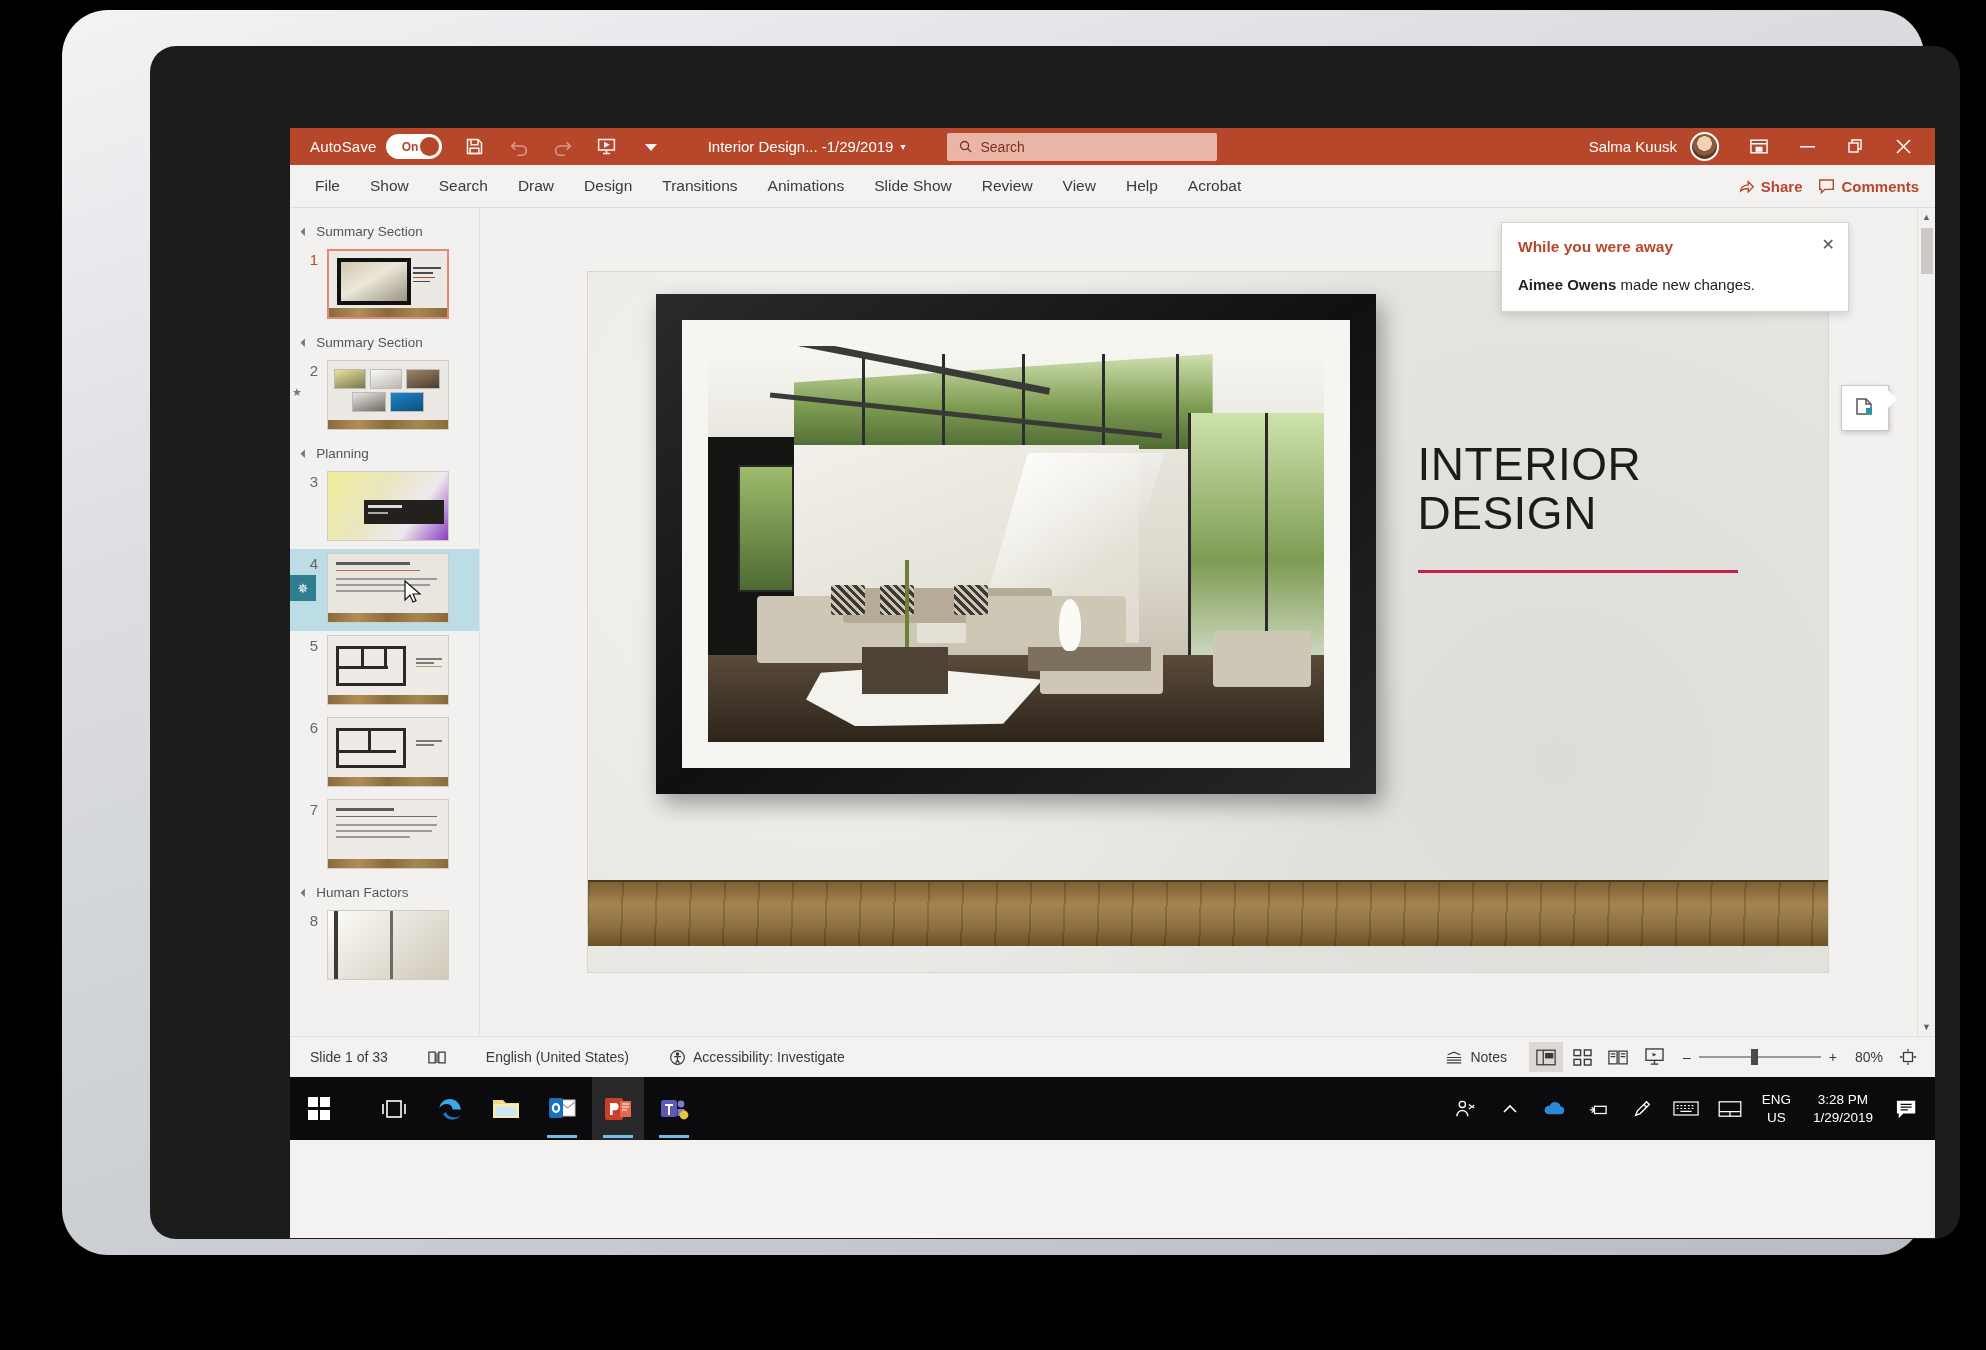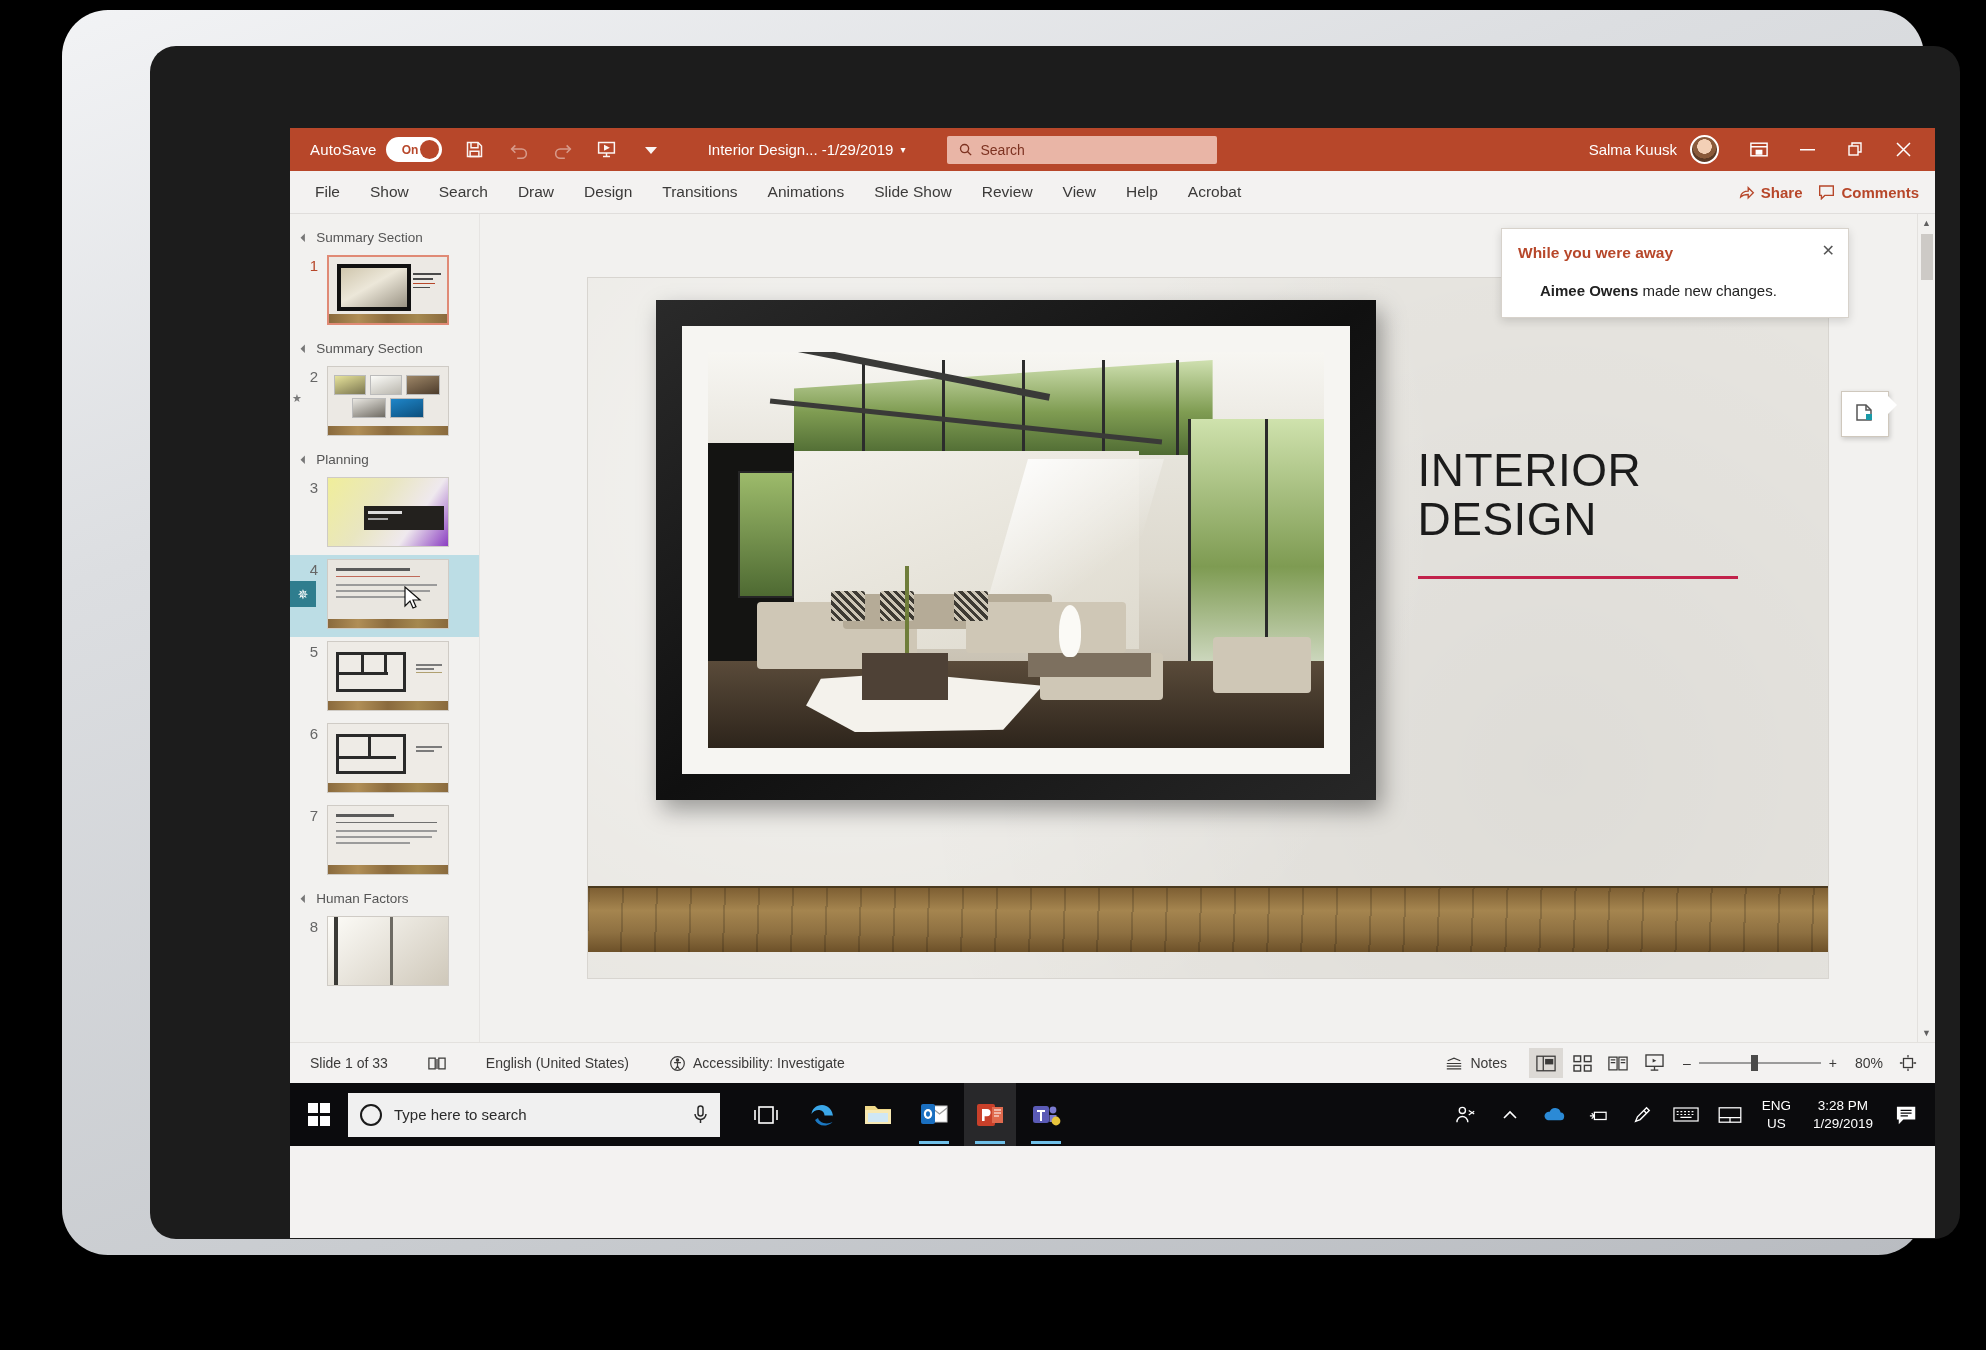--- a/index.html
+++ b/index.html
@@ -35,21 +35,21 @@
   
   #screen {
     position: absolute; left: 140px; top: 82px;
     width: 1645px; height: 1110px;
     background: #f3f2f1;
     overflow: hidden;
   }
 
   
   .titlebar {
-    position: relative; height: 43px; background: #b7472a;
+    position: relative; height: 37px; background: #b7472a;
     display: flex; align-items: center; color: #fff;
     font-size: 15px;
   }
   .autosave-wrap { display: flex; align-items: center; margin-left: 20px; gap: 9px; }
   .autosave-label { font-size: 15px; letter-spacing: .2px; }
   .toggle {
     width: 56px; height: 25px; border-radius: 13px; background: #fff;
     position: relative; display: flex; align-items: center;
   }
   .toggle .on-txt { color: #b7472a; font-size: 12px; font-weight: bold; margin-left: 16px; }
@@ -211,21 +211,21 @@
   }
 
   
   .notif {
     position: absolute; right: 86px; top: 14px; width: 348px;
     background: #fff; border: 1px solid #d7d2cb; box-shadow: 0 3px 9px rgba(0,0,0,.14);
     padding: 15px 16px 18px 16px; z-index: 30;
   }
   .notif-title { color: #b7472a; font-size: 15.5px; font-weight: bold; }
   .notif-close { position:absolute; right: 13px; top: 12px; font-size: 16px; color:#555; }
-  .notif-body { margin-top: 20px; font-size: 15px; color: #222; margin-left: 22px; }
+  .notif-body { margin-top: 20px; font-size: 15px; color: #222; }
   .notif-body b { font-weight: bold; }
 
   
   .designer-chip {
     position: absolute; right: 46px; top: 177px; width: 48px; height: 46px;
     background: #fff; border: 1px solid #cfc8bd; box-shadow: 1px 2px 5px rgba(0,0,0,.18);
     display: flex; align-items: center; justify-content: center; z-index: 25;
   }
   .designer-chip:after {
     content:''; position:absolute; right:-9px; top:4px;
@@ -686,29 +686,20 @@
 
       <div class="taskbar">
         <div class="start">
           <span class="win-logo">
             <span></span>
               <span></span>
               <span></span>
               <span></span>
           </span>
         </div>
-        <div class="tb-search">
-          <span class="tb-circle"></span>
-          <span class="tb-ph">Type here to search</span>
-          <svg width="15" height="20" viewBox="0 0 14 20" fill="none" stroke="#2b2b2b" stroke-width="1.5">
-            <rect x="4.5" y="1" width="5" height="10" rx="2.5"></rect>
-              <path d="M1.5 9a5.5 5.5 0 0 0 11 0"></path>
-              <path d="M7 14.5V18"></path>
-          </svg>
-        </div>
 
         <div class="tb-apps">
           <div class="app">
             <svg width="26" height="22" viewBox="0 0 26 22" fill="none" stroke="#fff" stroke-width="1.6">
               <rect x="6" y="3" width="14" height="16"></rect>
                 <path d="M2 6v10M24 6v10"></path>
             </svg>
           </div>
           <div class="app">
             <svg width="30" height="30" viewBox="0 0 30 30">

